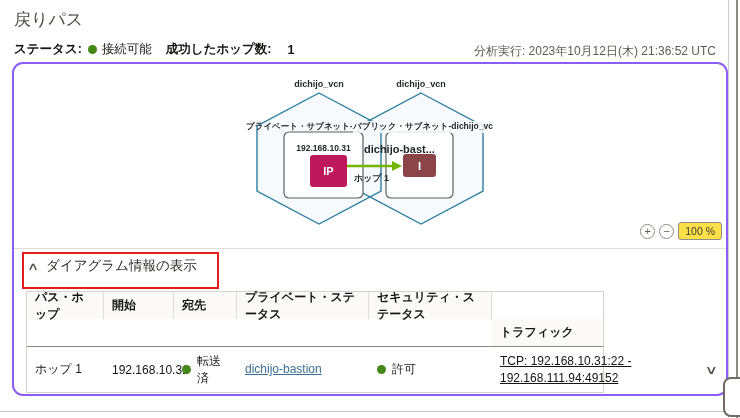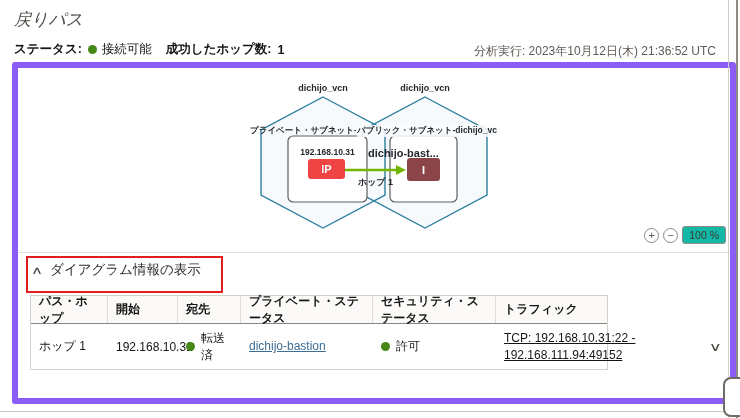--- a/index.html
+++ b/index.html
@@ -1,60 +1,60 @@
 <!DOCTYPE html>
 <html><head>
 <meta charset="utf-8">
 <style>
   html,body{margin:0;padding:0;}
   body{
     width:740px;height:418px;position:relative;overflow:hidden;
     background:#ffffff;color:#161513;
     font-family:"Liberation Sans","DejaVu Sans",sans-serif;
   }
-  .page-title{position:absolute;left:14px;top:8px;font-size:17px;color:#4f4b46;font-style:italic;}
+  .page-title{position:absolute;left:14px;top:8px;font-size:17px;color:#4f4b46;}
   .status-row{position:absolute;left:14px;top:41px;display:flex;align-items:center;font-size:12.5px;justify-content:space-between;}
   .status-label{font-weight:bold;margin-right:6px;}
   .dot{width:9px;height:9px;border-radius:50%;background:#468818;display:inline-block;margin-right:5px;flex:0 0 auto;}
   .status-value{margin-right:14px;}
-  .hops-label{font-weight:bold;margin-right:6px;}
+  .hops-label{font-weight:bold;margin-right:16px;}
   .hops-count{font-weight:bold;}
   .analysis-run{position:absolute;right:24px;top:43px;font-size:12px;color:#5f5a55;}
 
-  .panel{position:absolute;left:12px;top:62px;width:712px;height:330px;border:6px solid #8b5cf6;border-radius:3px;background:#fff;}
+  .panel{position:absolute;left:12px;top:62px;width:712px;height:330px;border:2px solid #8b5cf6;border-radius:11px;background:#fff;}
   .diagram{position:absolute;left:0;top:0;width:711px;height:184px;}
   .diagram svg{position:absolute;left:0;top:0;}
   .dg-label{position:absolute;font-size:9px;font-weight:bold;color:#24282d;text-align:center;white-space:nowrap;}
   .vcn-left{left:245px;top:15px;width:120px;}
   .vcn-right{left:347px;top:15px;width:120px;}
   .subnet-label{position:absolute;top:57px;font-size:8.5px;font-weight:bold;color:#24282d;white-space:nowrap;overflow:hidden;text-align:left;}
   .subnet-left{left:232px;width:106px;}
   .subnet-right{left:339px;width:140px;background:rgba(250,252,254,.85);}
   .node-title-left{left:270px;top:79px;width:79px;font-size:8.5px;}
   .node-title-right{left:350px;top:79px;width:67px;font-size:11px;}
   .badge{position:absolute;border-radius:3px;color:#fff;font-weight:bold;font-size:11px;display:flex;align-items:center;justify-content:center;}
-  .badge-ip{left:290px;top:91px;width:37px;height:20px;background:#ef4444;}
+  .badge-ip{left:296px;top:91px;width:37px;height:32px;background:#be185d;}
   .badge-i{left:389px;top:90px;width:33px;height:23px;background:#8b4549;}
   .edge-label{left:327px;top:108px;width:61px;}
   .zoom-controls{position:absolute;right:3px;top:158px;display:flex;align-items:center;gap:4px;}
   .zoom-btn{width:15px;height:15px;border:1px solid #8f8b86;border-radius:50%;background:#fff;color:#5f5a55;
     font-size:11px;line-height:13px;text-align:center;box-sizing:border-box;cursor:pointer;}
-  .zoom-level{border:1px solid #8f8b86;border-radius:3px;background:#14b8a6;font-size:10.5px;color:#3b3733;padding:2px 6px;}
+  .zoom-level{border:1px solid #8f8b86;border-radius:3px;background:#fde047;font-size:10.5px;color:#3b3733;padding:2px 6px;}
 
   .diagram-divider{position:absolute;left:0;top:184px;width:100%;border-top:1px solid #e2dfdb;}
   .toggle-row{position:absolute;left:15px;top:193px;display:flex;align-items:center;gap:9px;cursor:pointer;}
   .toggle-chevron{font-size:11px;color:#4f4b46;transform:scaleX(1.5);}
   .toggle-label{font-size:13.5px;color:#2b2926;}
   .annotation-box{position:absolute;left:8px;top:188px;width:193px;height:33px;border:2px solid #e21d1d;pointer-events:none;z-index:5;}
 
   .table{position:absolute;left:12px;top:227px;width:578px;border:1px solid #d5d2ce;box-sizing:border-box;background:#fff;}
   .t-grid{display:grid;grid-template-columns:77px 70px 63px 132px 123px 1fr;}
   .th{height:27px;display:flex;align-items:center;padding:0 8px;font-size:12px;font-weight:bold;
       border-right:1px solid #e0ddd9;box-sizing:border-box;background:#fbfaf9;}
-  .th:last-child{border-right:none;}
+  .th:last-child{border-right:none;margin-top:27px;}
   .t-head{border-bottom:1px solid #8a8681;}
   .td{min-height:45px;display:flex;align-items:center;padding:3px 8px;font-size:12px;box-sizing:border-box;}
   .cell-dot{width:9px;height:9px;border-radius:50%;background:#468818;margin-right:6px;flex:0 0 auto;}
   a.row-link{color:#3c6e97;text-decoration:underline;word-break:break-word;line-height:1.25;}
   .traffic-cell{position:relative;padding-right:34px;}
   .traffic-text{width:192px;line-height:1.35;text-decoration:underline;}
   .row-expander{position:absolute;right:10px;top:50%;transform:translateY(-50%) scaleX(1.5);font-size:12px;color:#4f4b46;cursor:pointer;}
   .t-footer{height:28px;display:flex;align-items:center;justify-content:flex-end;padding-right:10px;
       border-top:1px solid #e5e2de;font-size:12px;}
 

